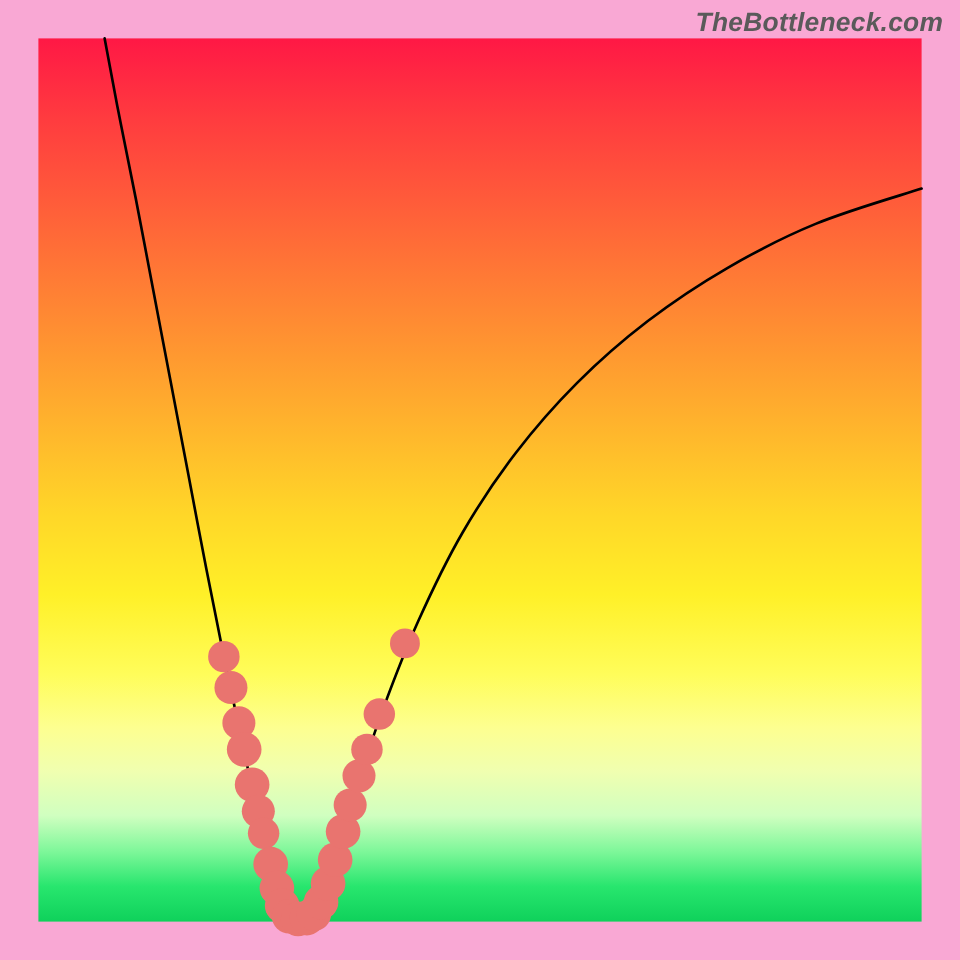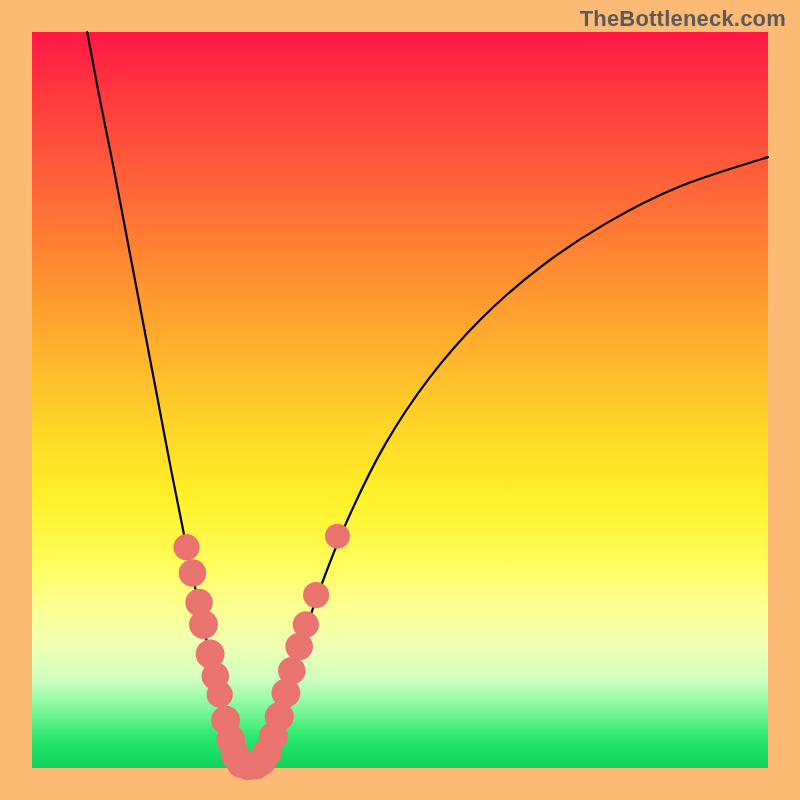--- a/index.html
+++ b/index.html
@@ -1,21 +1,22 @@
 <!DOCTYPE html>
 <html><head>
 <meta charset="utf-8">
 <style>
   * { margin: 0; padding: 0; box-sizing: border-box; }
   html, body { width: 800px; height: 800px; overflow: hidden; background: #000; }
   .stage {
     position: relative;
     width: 800px;
     height: 800px;
-    background: #fdba74;
+    background: #f9a8d4;
+    font-style: italic;
   }
   .plot-area {
     position: absolute;
     left: 32px;
     top: 32px;
     width: 736px;
     height: 736px;
     background: linear-gradient(to bottom,
       #ff1845 0%,
       #ff3b3f 9%,

